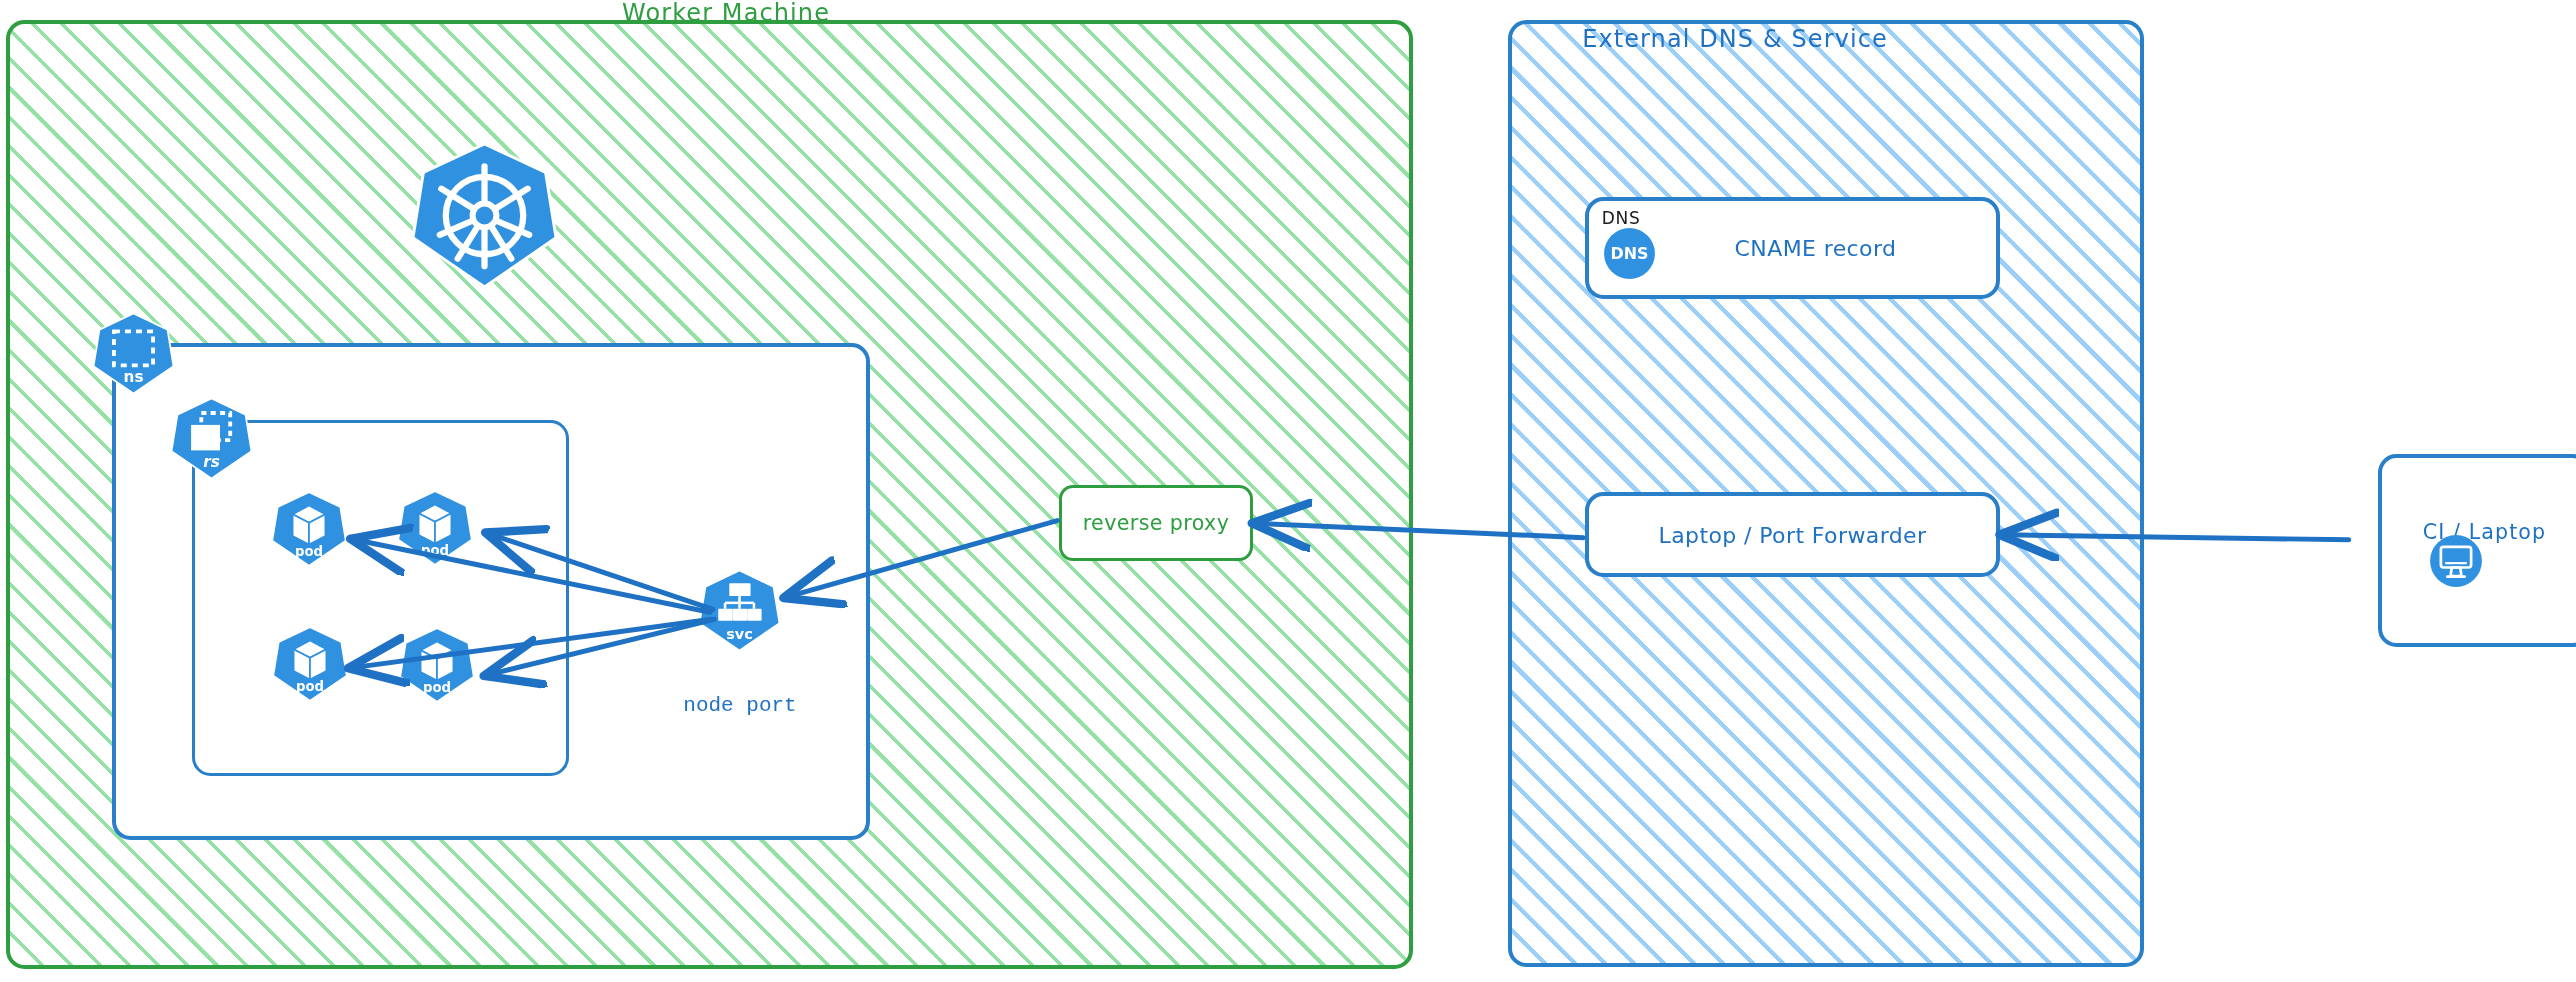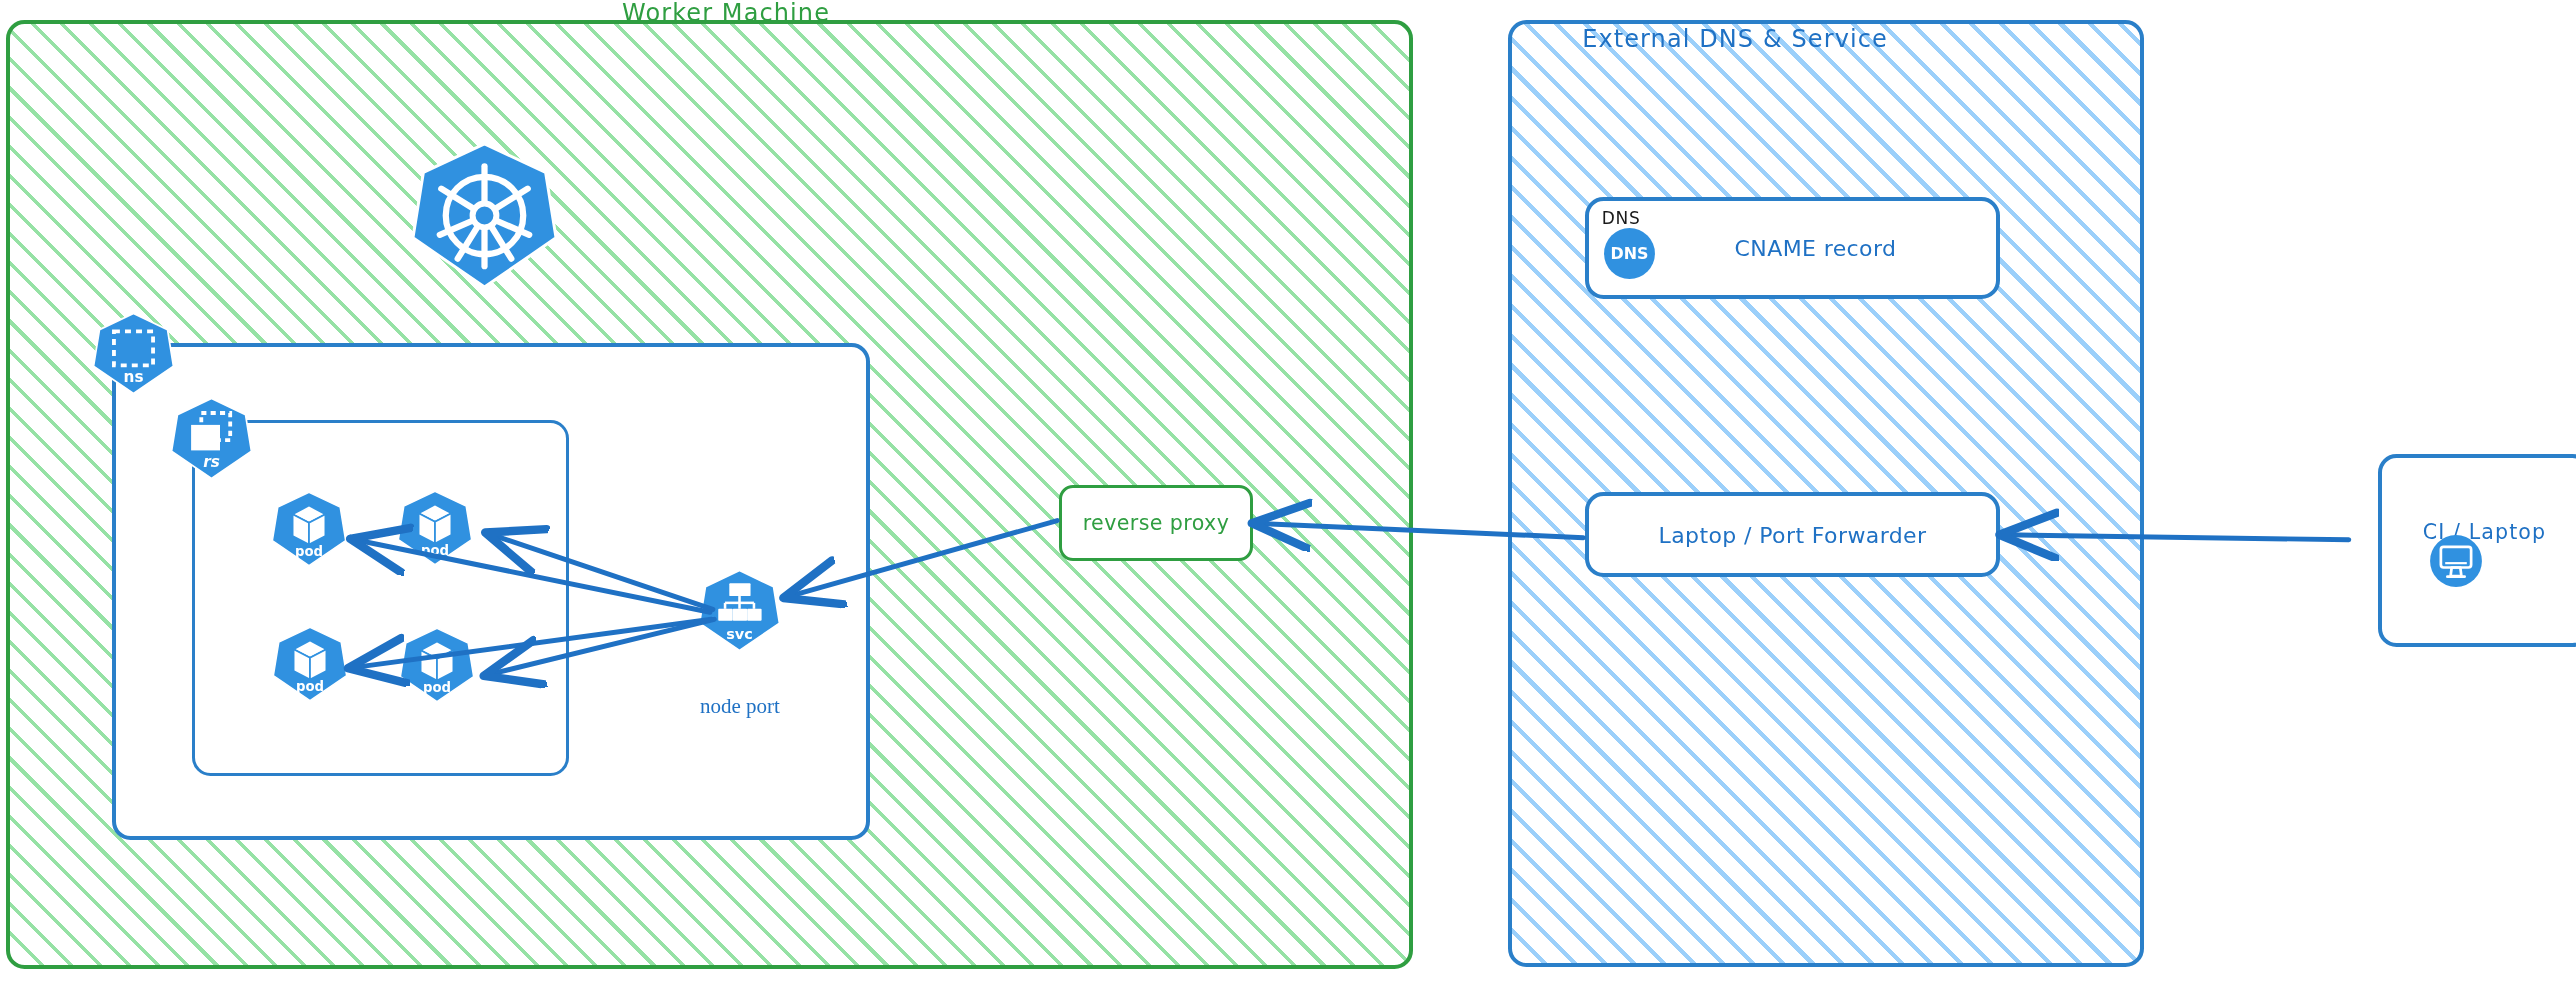--- a/index.html
+++ b/index.html
@@ -88,21 +88,21 @@
     left: 12.8px;
     font-family: "DejaVu Sans", sans-serif;
     font-size: 17px;
     color: #1a1a1a;
     letter-spacing: 0.7px;
   }
 
   
   .free-label {
     position: absolute;
-    font-family: Liberation Serif, serif;
+    font-family: Liberation Mono, monospace;
     font-size: 21px;
     color: #1f71c4;
     white-space: nowrap;
     transform: translateX(-50%);
   }
 
   
   .k8s-icon {
     position: absolute;
   }

